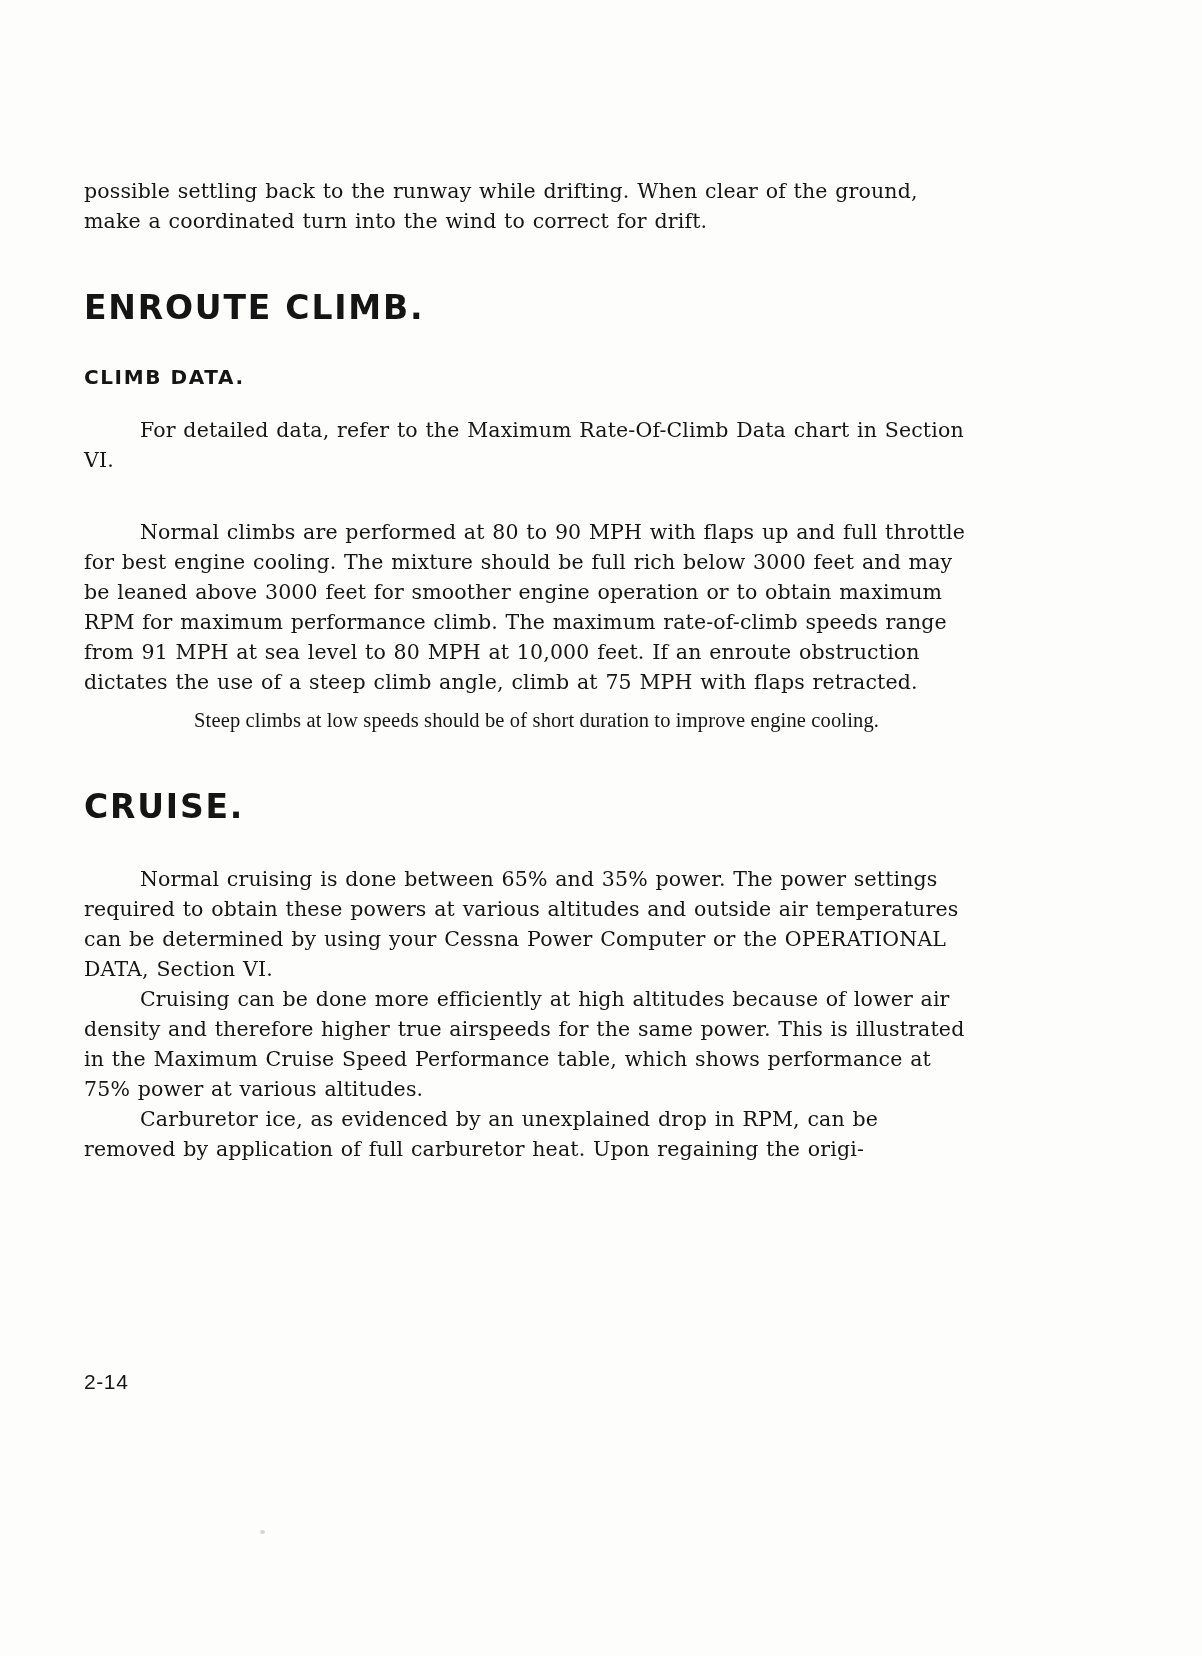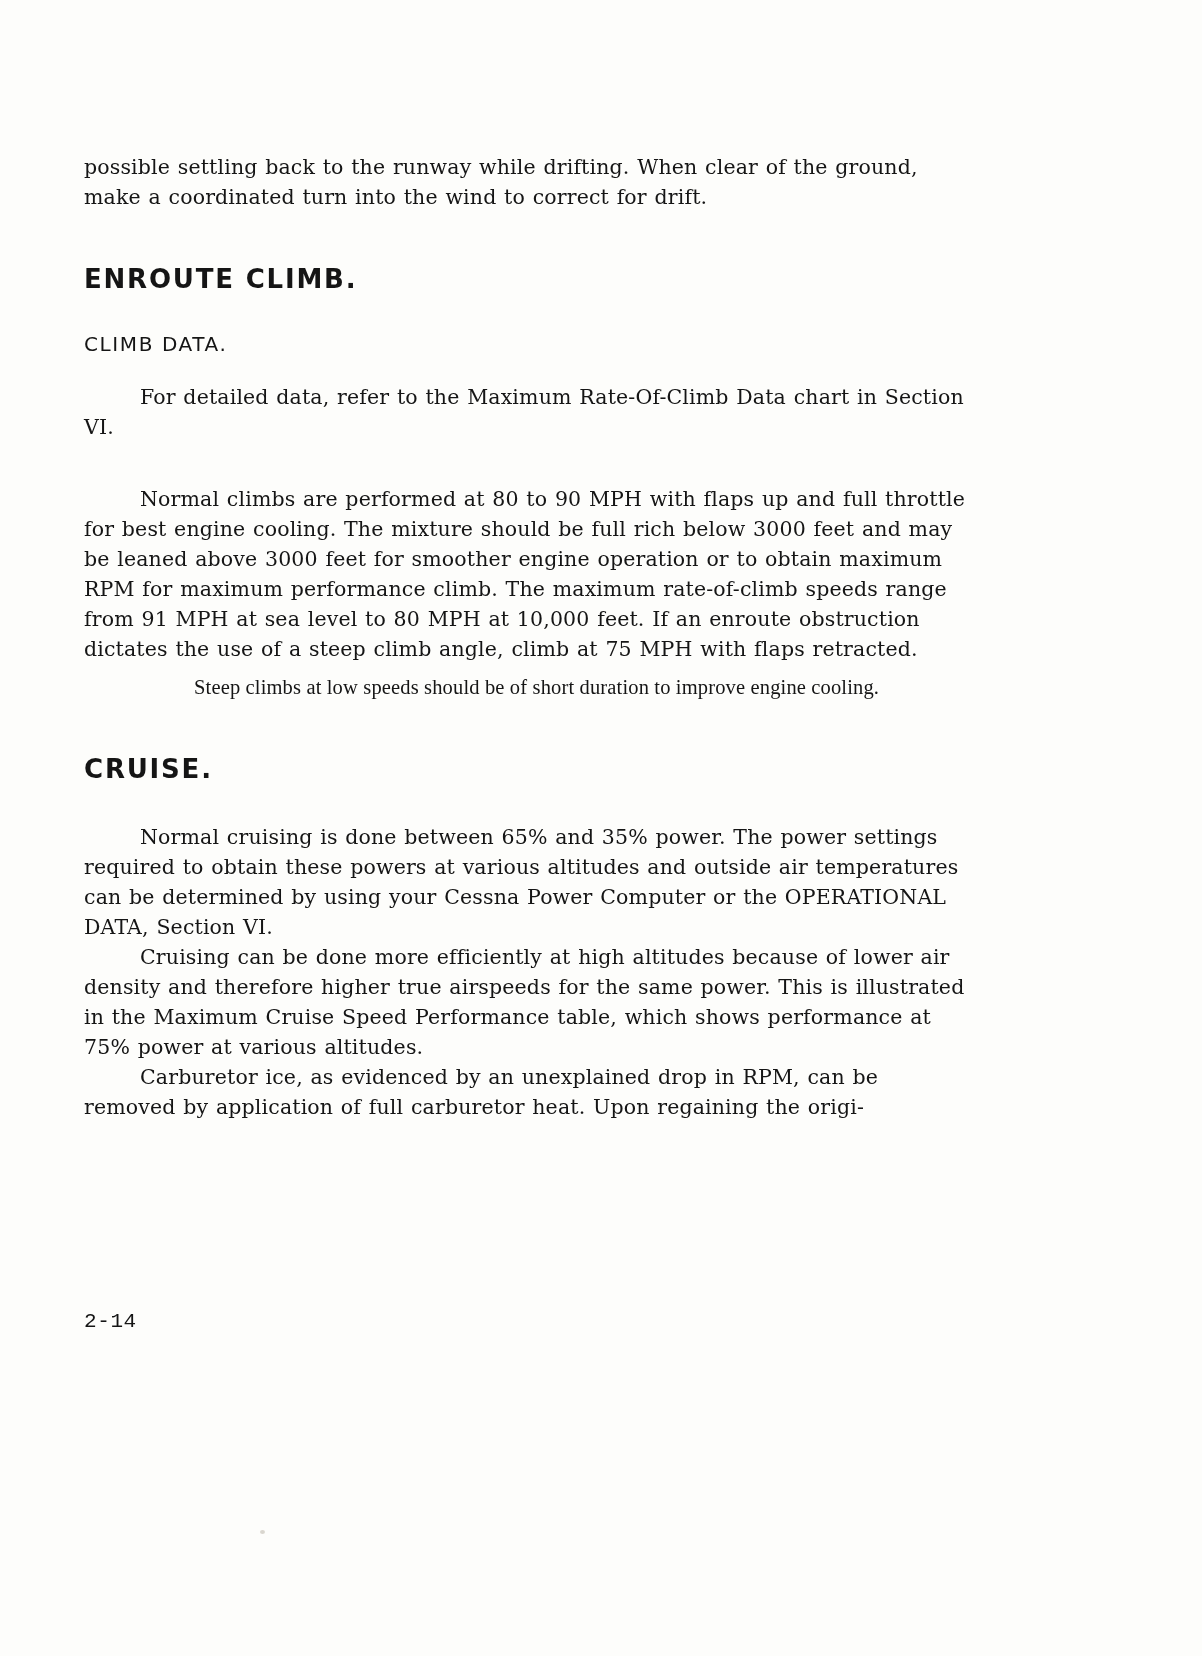--- a/index.html
+++ b/index.html
@@ -19,49 +19,49 @@
     position: absolute;
     top: 0;
     left: 0;
     width: 1202px;
     height: 1656px;
     background: #fdfdfb;
   }
   .content {
     position: absolute;
     left: 84px;
-    top: 152px;
+    top: 176px;
     width: 890px;
   }
   p.body-text {
     margin: 0 0 0 0;
     font-size: 20.5px;
     line-height: 30px;
     letter-spacing: 0.15px;
     text-align: left;
     word-spacing: 1px;
   }
   .para {
     margin-bottom: 26px;
   }
   .indent {
     text-indent: 56px;
   }
   h1.section-head {
     font-family: "DejaVu Sans", sans-serif;
-    font-size: 26px;
+    font-size: 33px;
     font-weight: bold;
     letter-spacing: 1.8px;
     margin: 0;
     padding: 0;
   }
   h2.sub-head {
     font-family: "DejaVu Sans", sans-serif;
     font-size: 20px;
-    font-weight: normal;
+    font-weight: bold;
     letter-spacing: 1.6px;
     margin: 0;
     padding: 0;
   }
   .gap-lg { height: 52px; }
   .gap-md { height: 38px; }
   .gap-sm { height: 26px; }
   .gap-xs { height: 16px; }
   .note-label {
     text-align: center;
@@ -74,24 +74,24 @@
     margin: 8px 0 0 0;
     padding-left: 110px;
     font-size: 20.5px;
     line-height: 30px;
     letter-spacing: 0.15px;
     font-family: Liberation Serif, serif;
   }
   .page-number {
     position: absolute;
     left: 84px;
-    top: 1310px;
+    top: 1370px;
     font-size: 21px;
     letter-spacing: 0.6px;
-    font-family: Liberation Mono, monospace;
+    font-family: Liberation Sans, sans-serif;
   }
   .speck {
     position: absolute;
     width: 5px;
     height: 4px;
     background: #d9d6cf;
     border-radius: 50%;
   }
 </style>
 </head>

